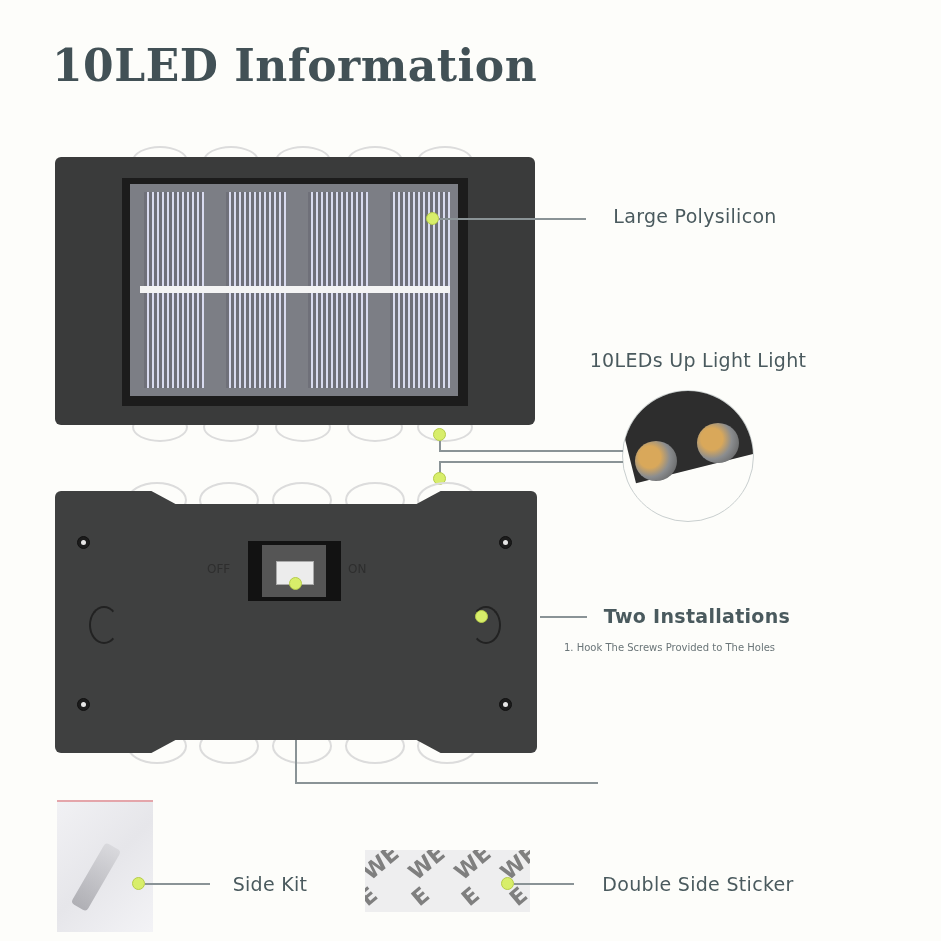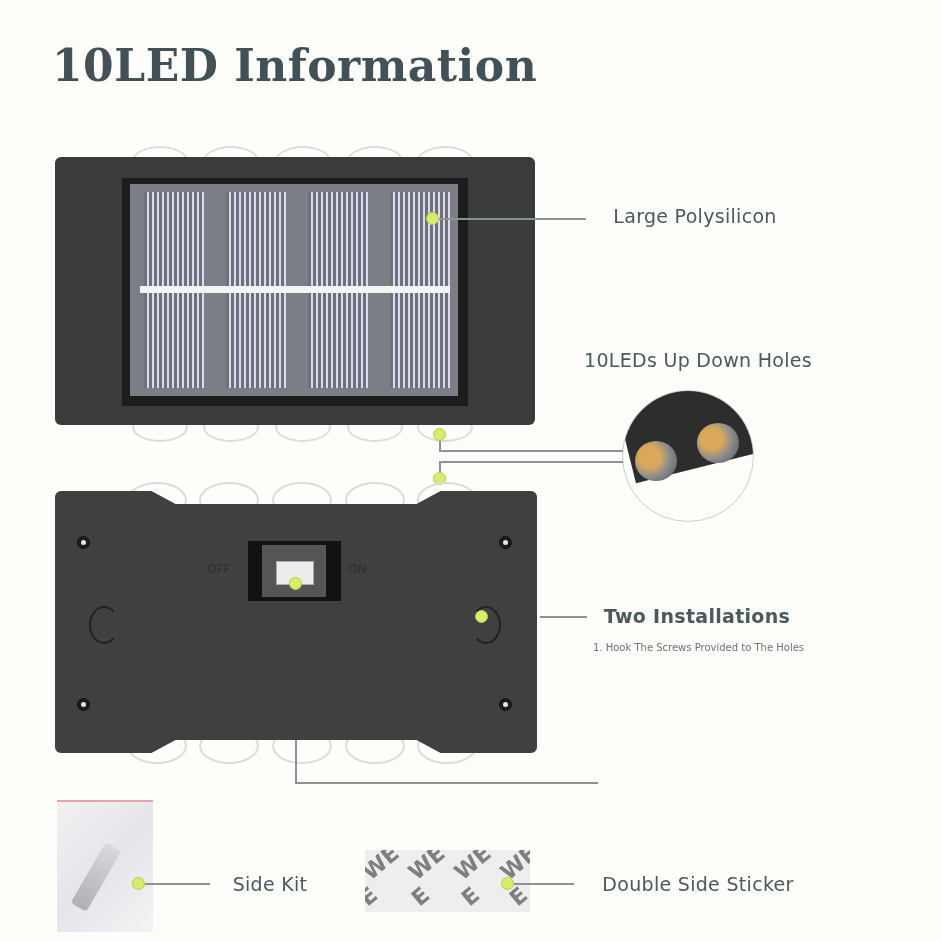--- a/index.html
+++ b/index.html
@@ -56,21 +56,21 @@
     <div class="abs" style="left:18px;top:108px;width:310px;height:7px;background:#f4f4f4;"></div>
   </div>
 </div>
 
 <div class="abs dot" style="left:426px;top:212px;"></div>
 <div class="abs line" style="left:439px;top:218px;width:147px;height:1.5px;"></div>
 <div class="abs label" style="left:590px;top:203px;width:210px;">
   <div>Large Polysilicon</div>
 </div>
 
-<div class="abs label" style="left:568px;top:347px;width:260px;">10LEDs Up Down Holes</div>
+<div class="abs label" style="left:568px;top:347px;width:260px;">10LEDs Up Light Light</div>
 <div class="abs led-circle" style="left:622px;top:390px;">
   <div class="abs" style="left:-10px;top:0;width:160px;height:95px;background:#2d2d2d;transform:rotate(-14deg);transform-origin:left top;"></div>
   <div class="abs" style="left:12px;top:50px;width:42px;height:40px;border-radius:50%;background:radial-gradient(circle at 35% 40%,#d9a85a 0 30%,#8b8d8f 55%,#505050 100%);"></div>
   <div class="abs" style="left:74px;top:32px;width:42px;height:40px;border-radius:50%;background:radial-gradient(circle at 35% 40%,#d9a85a 0 30%,#8b8d8f 55%,#505050 100%);"></div>
 </div>
 <div class="abs dot" style="left:433px;top:428px;"></div>
 <div class="abs line" style="left:439px;top:441px;width:1.5px;height:10px;"></div>
 <div class="abs line" style="left:439px;top:450px;width:184px;height:1.5px;"></div>
 <div class="abs line" style="left:439px;top:461px;width:184px;height:1.5px;"></div>
 <div class="abs line" style="left:439px;top:461px;width:1.5px;height:12px;"></div>
@@ -99,21 +99,21 @@
   <div class="abs switch-txt" style="left:293px;top:84px;">ON</div>
   <div class="abs switch-box" style="left:193px;top:63px;width:93px;height:60px;">
     <div class="abs switch-inner" style="left:14px;top:4px;width:64px;height:52px;"></div>
     <div class="abs switch-btn" style="left:28px;top:20px;width:36px;height:22px;"></div>
   </div>
 </div>
 
 <div class="abs dot" style="left:475px;top:610px;"></div>
 <div class="abs line" style="left:540px;top:616px;width:47px;height:1.5px;"></div>
 <div class="abs label" style="left:592px;top:603px;width:210px;font-weight:bold;">Two Installations</div>
-<div class="abs sub" style="left:593px;top:639px;">
+<div class="abs sub" style="left:564px;top:639px;">
   <div>1. Hook The Screws Provided to The Holes</div>
 </div>
 
 <div class="abs dot" style="left:289px;top:577px;"></div>
 <div class="abs line" style="left:295px;top:740px;width:1.5px;height:43px;"></div>
 <div class="abs line" style="left:295px;top:782px;width:303px;height:1.5px;"></div>
 <div class="abs label" style="left:598px;top:763px;width:200px;">
 </div>
 
 <div class="abs bag" style="left:57px;top:800px;width:96px;height:130px;">

